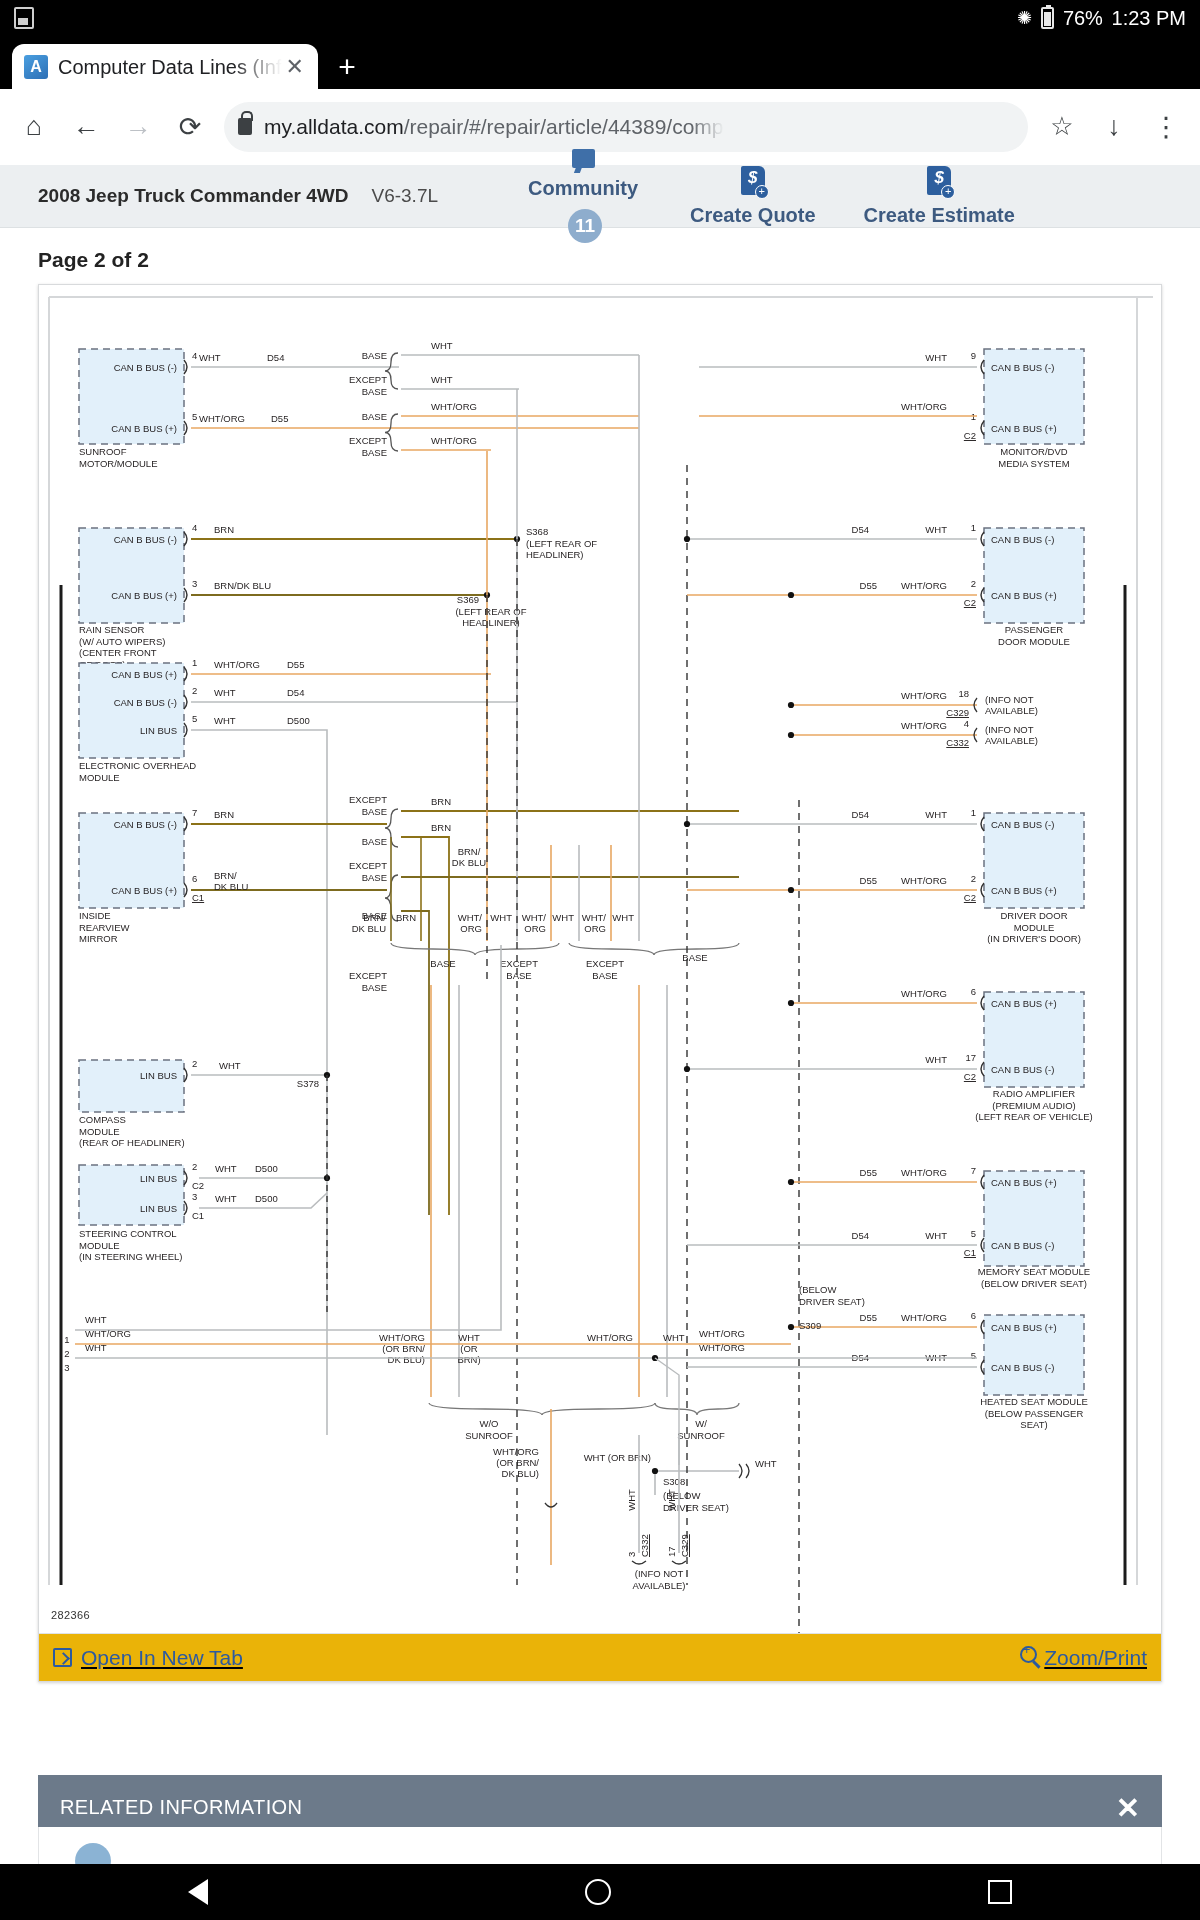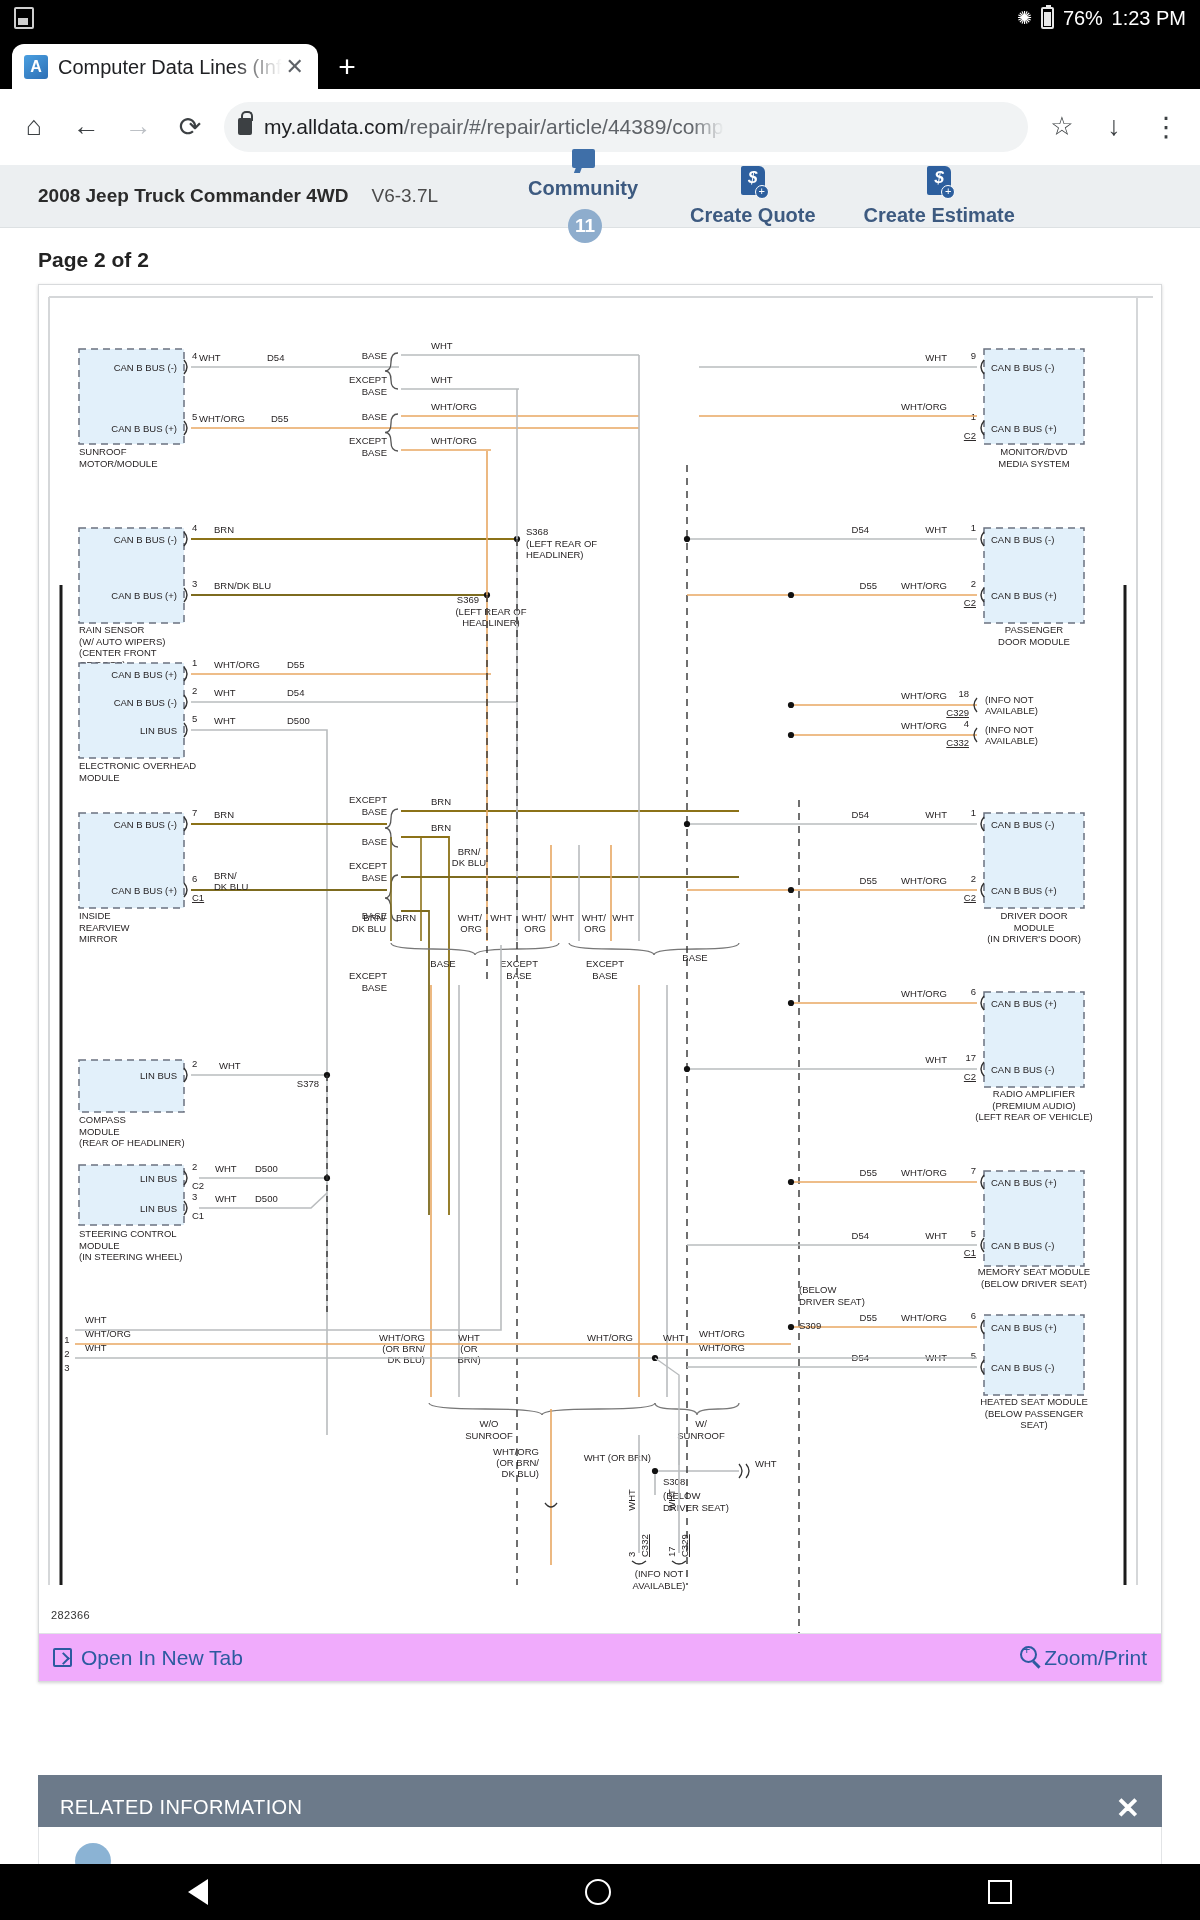--- a/index.html
+++ b/index.html
@@ -151,22 +151,22 @@
   }
   #diagram-svg{ position:absolute; left:0; top:0; }
 
   #fig-number{
     position:absolute; left:12px; bottom:60px; font-size:11px; color:#333;
     letter-spacing:.4px;
     margin-top:12px;
   }
   #card-footer{
     position:absolute; left:0; right:0; bottom:0; height:48px;
-    background:#f0abfc; border-top:1px solid #e0e3e6;
-    display:flex; align-items:center; padding:0 14px;
+    background:#eab308; border-top:1px solid #e0e3e6;
+    display:flex; align-items:center; padding:0 14px;text-decoration:underline;
   }
   #open-new-tab{ display:flex;align-items:center;gap:9px;}
   #open-new-tab .lbl, #zoom-print .lbl{ font-size:21px; color:#2c5aa0; }
   .ext-icon{
     width:19px;height:19px;border:2px solid #2c5aa0;border-radius:2px;position:relative;
   }
   .ext-icon:after{
     content:"";position:absolute;left:4px;top:4px;width:7px;height:7px;
     border-top:2px solid #2c5aa0;border-right:2px solid #2c5aa0;transform:rotate(45deg);
   }

